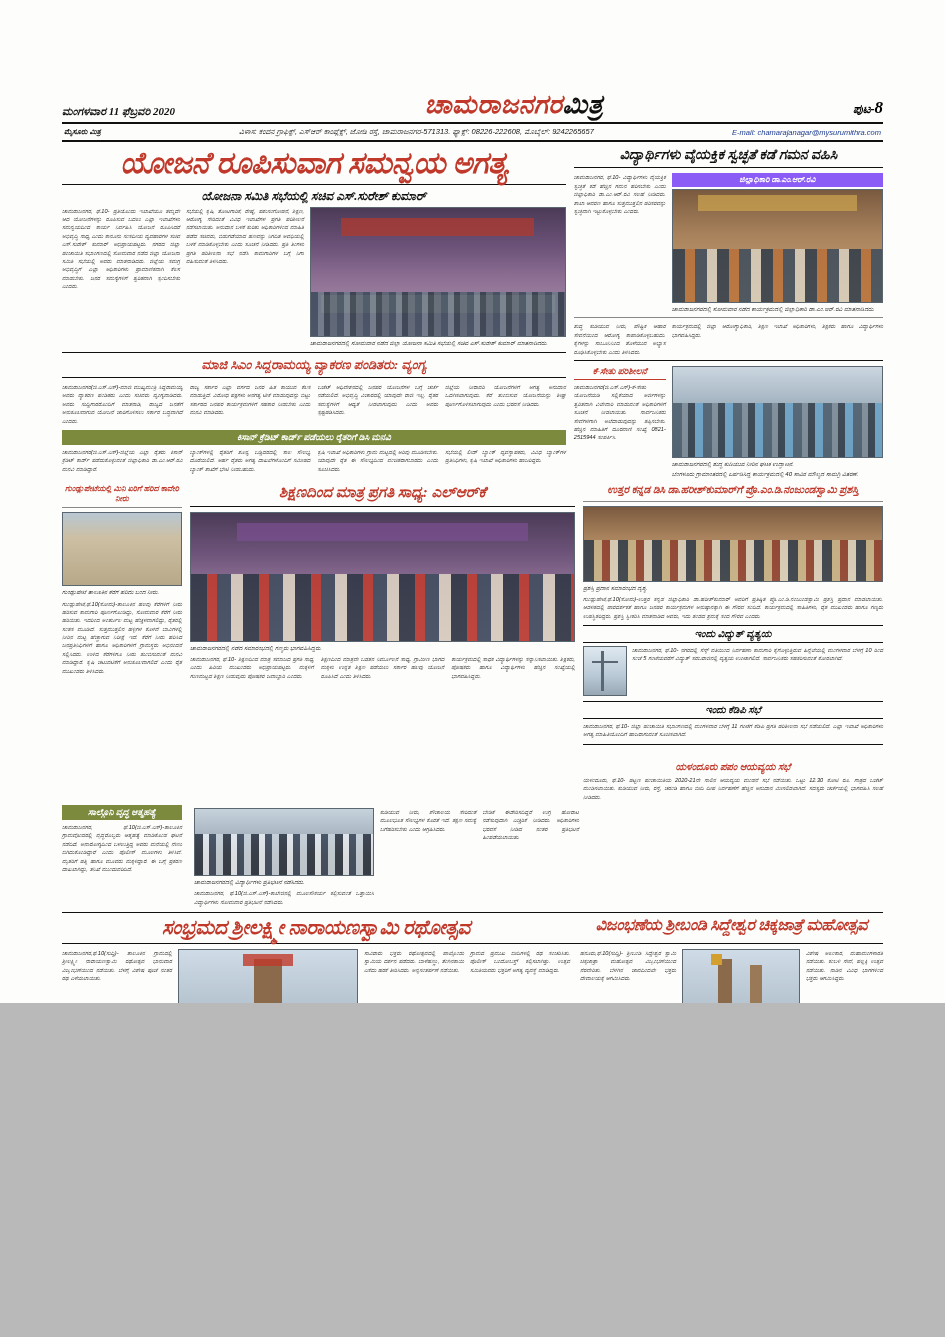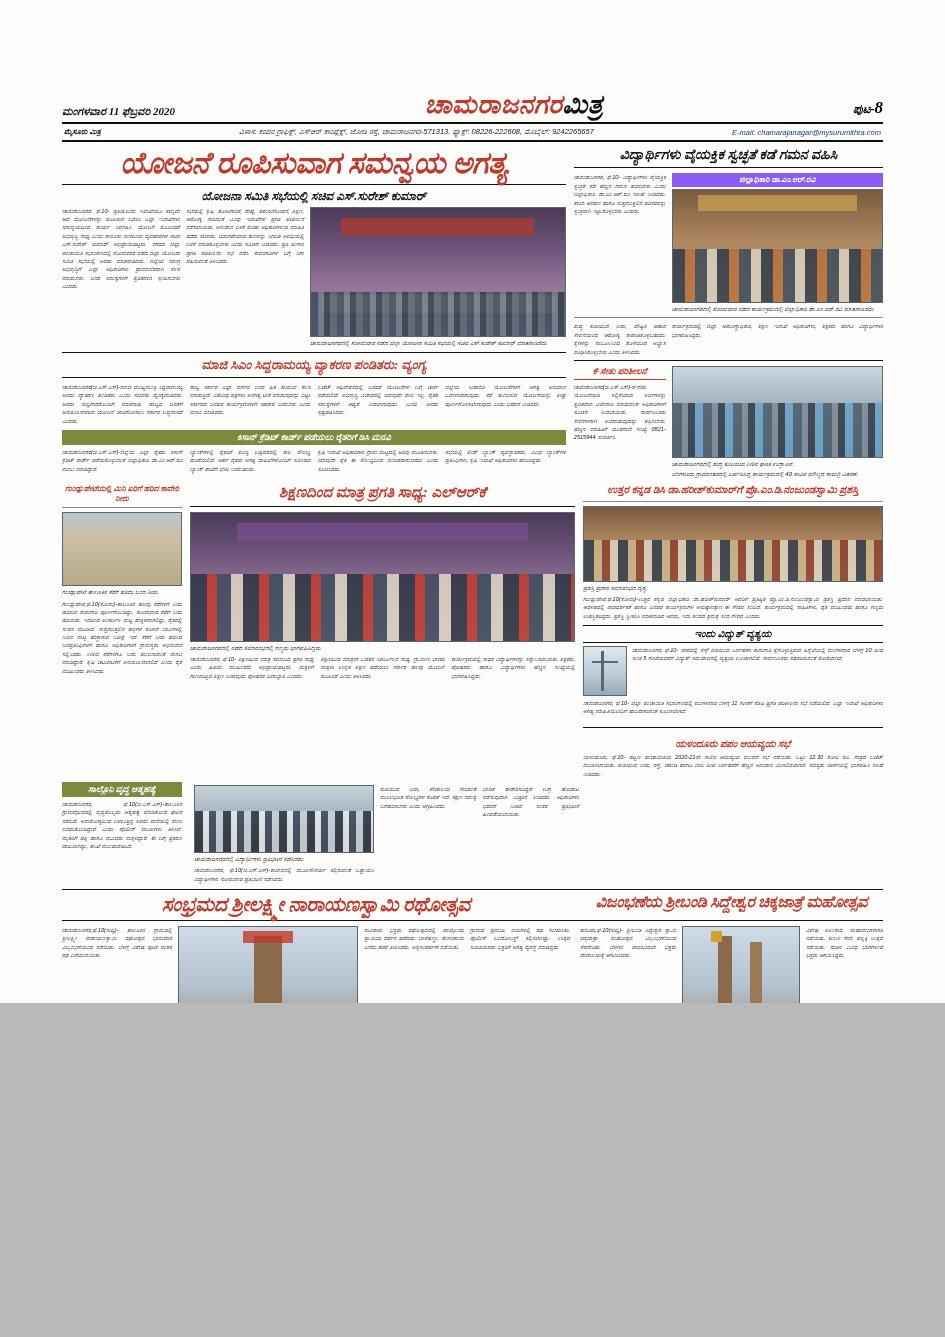--- a/index.html
+++ b/index.html
@@ -189,23 +189,24 @@
 
       <div class="hdr-blk" style="font-size:10px;text-align:center;border-top:1px solid #111;border-bottom:1px solid #111;margin-top:5px;padding:2px 0;">ಇಂದು ವಿದ್ಯುತ್ ವ್ಯತ್ಯಯ</div>
       <div style="display:flex;gap:5px;margin-top:3px;">
         <div class="photo tower" style="width:42px;height:48px;">
           <div style="position:absolute;left:40%;top:8%;width:3px;height:84%;background:#5a6672;"></div>
           <div style="position:absolute;left:18%;top:28%;width:62%;height:2px;background:#5a6672;"></div>
         </div>
         <div class="body-txt" style="flex:1;">ಚಾಮರಾಜನಗರ, ಫೆ.10- ನಗರದಲ್ಲಿ ಸೆಸ್ಕ್ ವತಿಯಿಂದ ನಿರ್ವಹಣಾ ಕಾಮಗಾರಿ ಕೈಗೊಳ್ಳುತ್ತಿರುವ ಹಿನ್ನೆಲೆಯಲ್ಲಿ ಮಂಗಳವಾರ ಬೆಳಗ್ಗೆ 10 ರಿಂದ ಸಂಜೆ 5 ಗಂಟೆಯವರೆಗೆ ವಿದ್ಯುತ್ ಸರಬರಾಜಿನಲ್ಲಿ ವ್ಯತ್ಯಯ ಉಂಟಾಗಲಿದೆ. ಸಾರ್ವಜನಿಕರು ಸಹಕರಿಸುವಂತೆ ಕೋರಲಾಗಿದೆ.</div>
       </div>
 
+      <div class="hdr-blk" style="font-size:10px;text-align:center;border-top:1px solid #111;border-bottom:1px solid #111;margin-top:5px;padding:2px 0;">ಇಂದು ಕೆಡಿಪಿ ಸಭೆ</div>
       <div class="body-txt" style="margin-top:3px;">ಚಾಮರಾಜನಗರ, ಫೆ.10- ಜಿಲ್ಲಾ ಪಂಚಾಯಿತಿ ಸಭಾಂಗಣದಲ್ಲಿ ಮಂಗಳವಾರ ಬೆಳಗ್ಗೆ 11 ಗಂಟೆಗೆ ಕೆಡಿಪಿ ಪ್ರಗತಿ ಪರಿಶೀಲನಾ ಸಭೆ ನಡೆಯಲಿದೆ. ಎಲ್ಲಾ ಇಲಾಖೆ ಅಧಿಕಾರಿಗಳು ಅಗತ್ಯ ಮಾಹಿತಿಯೊಂದಿಗೆ ಹಾಜರಾಗುವಂತೆ ಸೂಚಿಸಲಾಗಿದೆ.</div>
 
-      <div class="hdr-red" style="font-size:10px;text-align:center;border-top:1px solid #111;margin-top:11px;padding-top:10px;">ಯಳಂದೂರು ಪಪಂ ಆಯವ್ಯಯ ಸಭೆ</div>
+      <div class="hdr-red" style="font-size:10px;text-align:center;border-top:1px solid #111;margin-top:5px;padding-top:16px;">ಯಳಂದೂರು ಪಪಂ ಆಯವ್ಯಯ ಸಭೆ</div>
       <div class="body-txt" style="margin-top:3px;">ಯಳಂದೂರು, ಫೆ.10- ಪಟ್ಟಣ ಪಂಚಾಯಿತಿಯ 2020-21ನೇ ಸಾಲಿನ ಆಯವ್ಯಯ ಮಂಡನೆ ಸಭೆ ನಡೆಯಿತು. ಒಟ್ಟು 12.30 ಕೋಟಿ ರೂ. ಗಾತ್ರದ ಬಜೆಟ್ ಮಂಡಿಸಲಾಯಿತು. ಕುಡಿಯುವ ನೀರು, ರಸ್ತೆ, ಚರಂಡಿ ಹಾಗೂ ಬೀದಿ ದೀಪ ನಿರ್ವಹಣೆಗೆ ಹೆಚ್ಚಿನ ಅನುದಾನ ಮೀಸಲಿಡಲಾಗಿದೆ. ಸದಸ್ಯರು ಚರ್ಚೆಯಲ್ಲಿ ಭಾಗವಹಿಸಿ ಸಲಹೆ ನೀಡಿದರು.</div>
     </div>
   </div>
 
   <div style="display:flex;gap:12px;margin-top:4px;">
     <div style="width:120px;">
       <div class="band small-band" style="font-size:9px;">ಸಾಲ್ಗೊನಿ ವೃದ್ಧ ಆತ್ಮಹತ್ಯೆ</div>
       <div class="body-txt" style="margin-top:3px;">ಚಾಮರಾಜನಗರ, ಫೆ.10(ಜಿ.ಎಸ್.ಎಸ್)-ತಾಲೂಕಿನ ಗ್ರಾಮವೊಂದರಲ್ಲಿ ವೃದ್ಧರೊಬ್ಬರು ಆತ್ಮಹತ್ಯೆ ಮಾಡಿಕೊಂಡ ಘಟನೆ ನಡೆದಿದೆ. ಅನಾರೋಗ್ಯದಿಂದ ಬಳಲುತ್ತಿದ್ದ ಅವರು ಮನೆಯಲ್ಲಿ ನೇಣು ಬಿಗಿದುಕೊಂಡಿದ್ದಾರೆ ಎಂದು ಪೊಲೀಸ್ ಮೂಲಗಳು ತಿಳಿಸಿವೆ. ಮೃತರಿಗೆ ಪತ್ನಿ ಹಾಗೂ ಮೂವರು ಮಕ್ಕಳಿದ್ದಾರೆ. ಈ ಬಗ್ಗೆ ಪ್ರಕರಣ ದಾಖಲಾಗಿದ್ದು, ತನಿಖೆ ಮುಂದುವರಿದಿದೆ.</div>
     </div>
     <div style="width:385px;">

